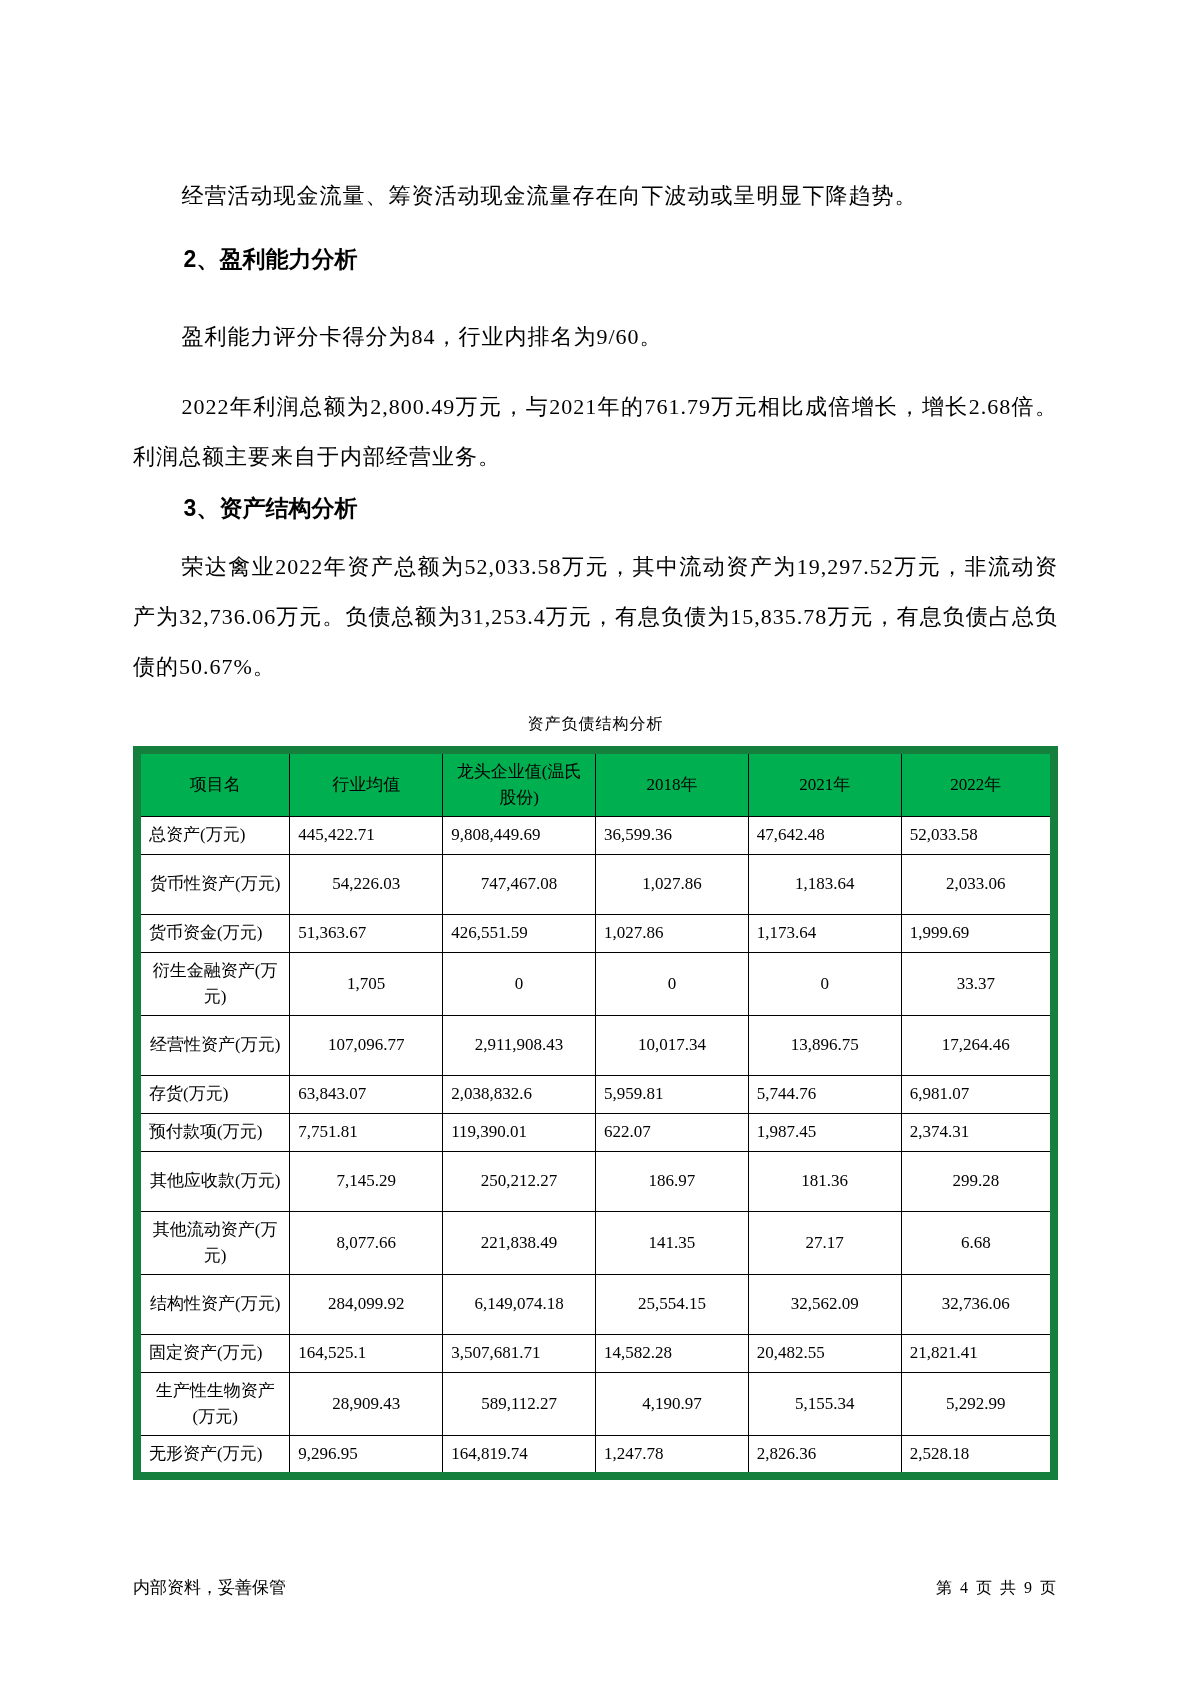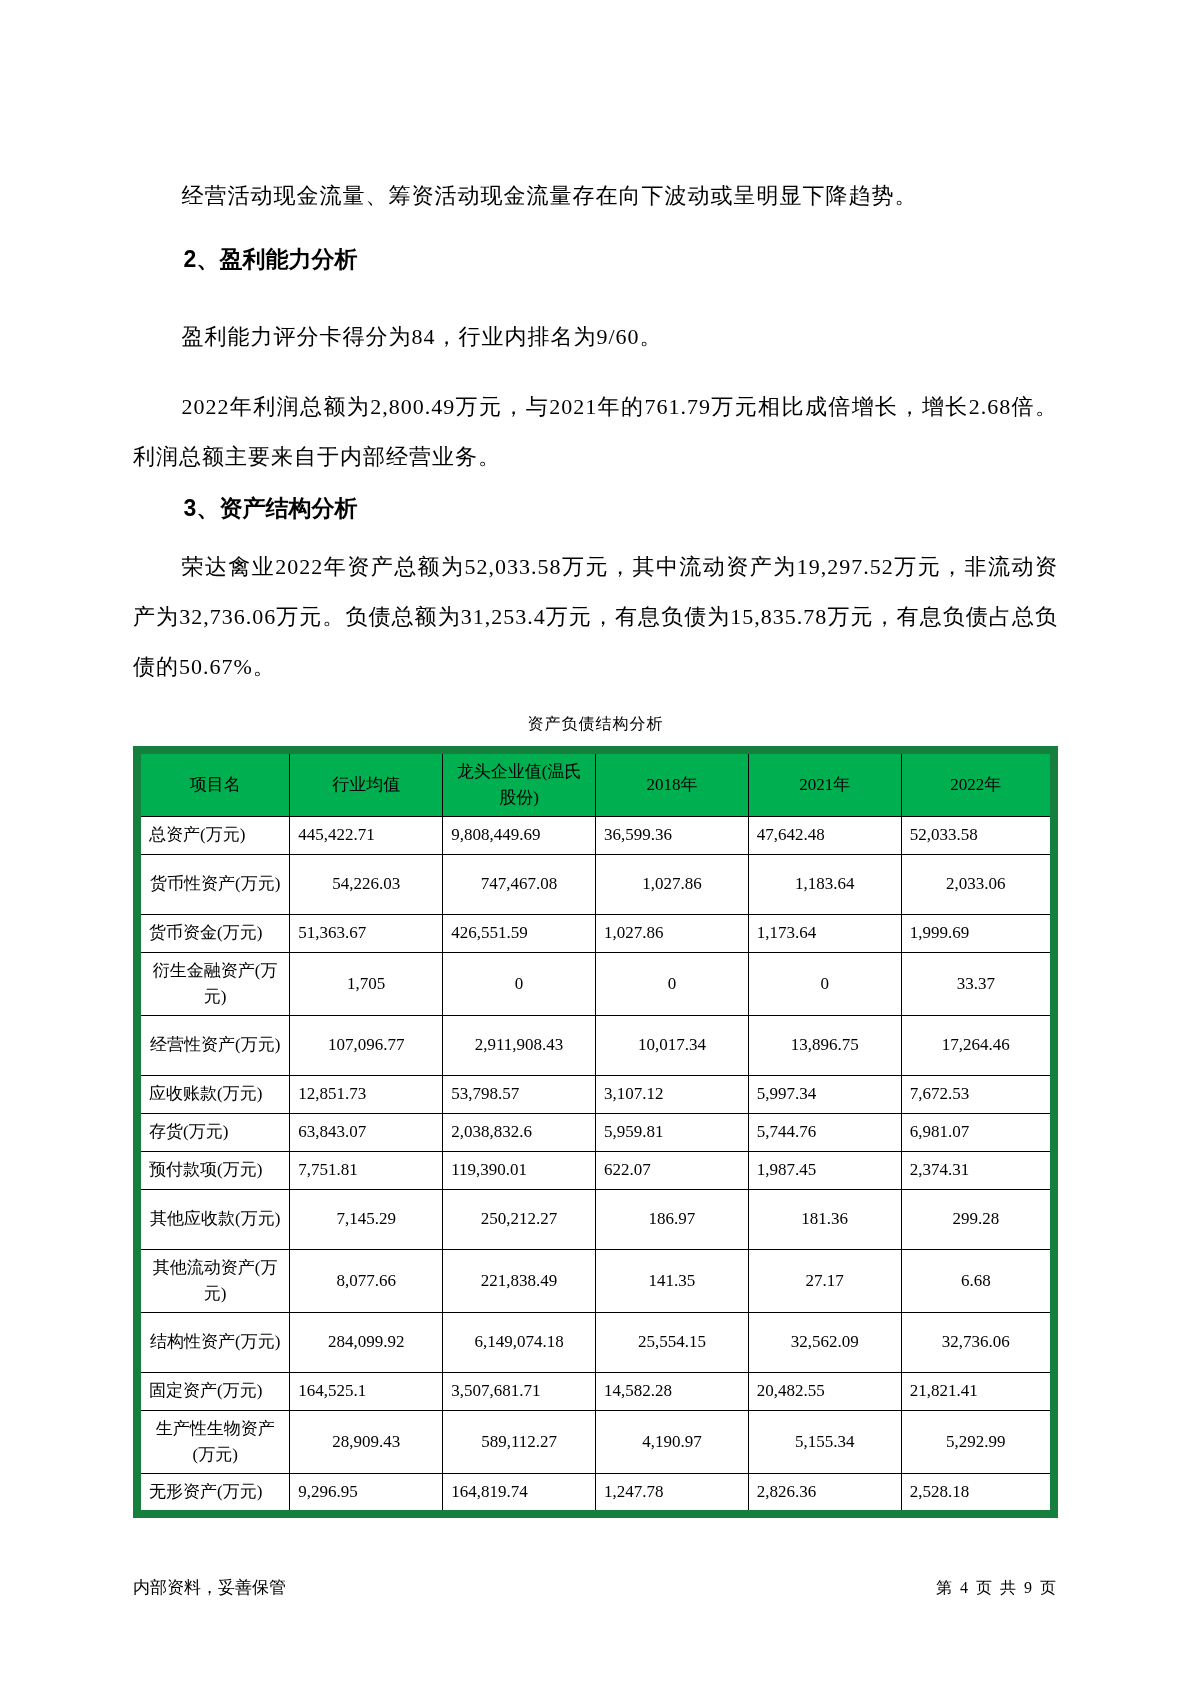--- a/index.html
+++ b/index.html
@@ -157,28 +157,20 @@
           </tr>
           <tr class="row-tall">
             <td>经营性资产(万元)</td>
             <td>107,096.77</td>
             <td>2,911,908.43</td>
             <td>10,017.34</td>
             <td>13,896.75</td>
             <td>17,264.46</td>
           </tr>
           <tr class="row-single">
-            <td>应收账款(万元)</td>
-            <td>12,851.73</td>
-            <td>53,798.57</td>
-            <td>3,107.12</td>
-            <td>5,997.34</td>
-            <td>7,672.53</td>
-          </tr>
-          <tr class="row-single">
             <td>存货(万元)</td>
             <td>63,843.07</td>
             <td>2,038,832.6</td>
             <td>5,959.81</td>
             <td>5,744.76</td>
             <td>6,981.07</td>
           </tr>
           <tr class="row-single">
             <td>预付款项(万元)</td>
             <td>7,751.81</td>

